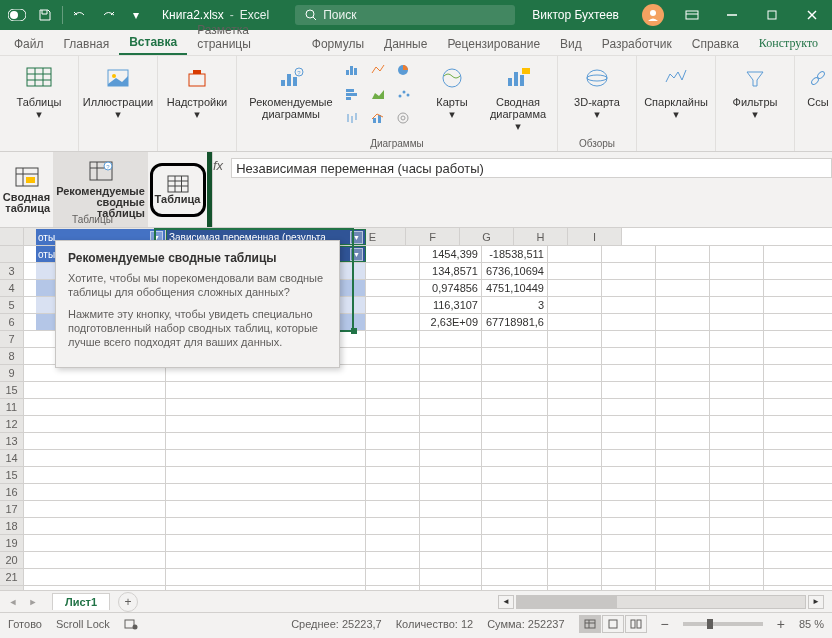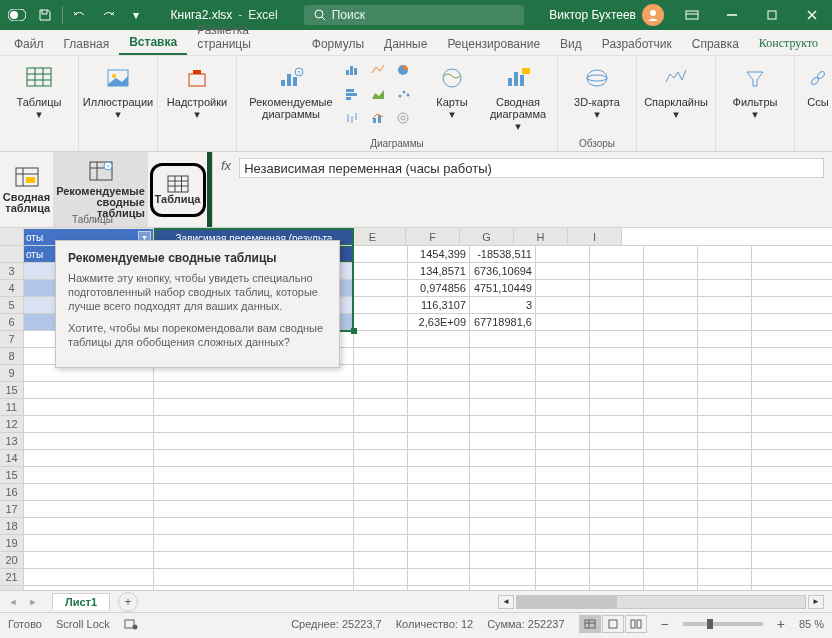--- a/index.html
+++ b/index.html
@@ -7,21 +7,21 @@
 
 
 .titlebar { height: 30px; background: #217346; display: flex; align-items: center; color: #fff; }
 .titlebar .qat { display: flex; gap: 2px; padding: 0 4px; }
 .qat-btn { width: 26px; height: 26px; display: flex; align-items: center; justify-content: center; color: #fff; }
 .qat-sep { width: 1px; height: 18px; background: rgba(255,255,255,0.3); margin: 4px 2px; }
 .title-center { flex: 1; text-align: center; font-size: 12px; display: flex; justify-content: center; align-items: center; gap: 6px; }
 .title-filename { color: #fff; }
 .title-app { color: rgba(255,255,255,0.9); }
 .search-box { background: rgba(255,255,255,0.15); border-radius: 3px; padding: 3px 10px; display: flex; align-items: center; gap: 6px; width: 220px; margin-left: 20px; }
-.user-area { display: flex; align-items: center; gap: 6px; padding: 0 8px; }
+.user-area { display: flex; align-items: center; gap: 23px; padding: 0 8px; }
 .avatar { width: 22px; height: 22px; border-radius: 50%; background: #f4a261; display: flex; align-items: center; justify-content: center; }
 .win-btns { display: flex; }
 .win-btn { width: 40px; height: 30px; display: flex; align-items: center; justify-content: center; color: #fff; }
 
 
 .tabs { height: 26px; background: #f3f2f1; display: flex; align-items: flex-end; padding: 0 4px; border-bottom: 1px solid #e1dfdd; }
 .tab { padding: 4px 10px; cursor: pointer; color: #605e5c; }
 .tab.active { color: #217346; border-bottom: 2px solid #217346; font-weight: 600; }
 .tab.green { color: #217346; font-family: Liberation Serif, serif; }
 
@@ -35,39 +35,39 @@
 .ribbon-label { font-size: 11px; text-align: center; line-height: 12px; }
 .ribbon-small-icons { display: grid; grid-template-columns: repeat(3, 24px); grid-template-rows: repeat(3, 22px); gap: 2px; }
 .ribbon-small-icon { width: 22px; height: 20px; display: flex; align-items: center; justify-content: center; }
 .group-label { position: absolute; bottom: 2px; font-size: 10px; color: #605e5c; }
 
 
 .ribbon2 { height: 76px; background: #f3f2f1; display: flex; border-bottom: 1px solid #d2d0ce; position: relative; }
 .ribbon2-btn { width: 74px; display: flex; flex-direction: column; align-items: center; justify-content: center; gap: 2px; padding: 4px; border-right: 1px solid #e1dfdd; }
 .ribbon2-btn .ribbon-label { font-size: 11px; text-align: right; line-height: 11px; font-weight: bold; }
 .table-btn-highlight { border: 3px solid #000; border-radius: 12px; margin: 2px; width: 56px; height: 54px; display: flex; flex-direction: column; align-items: center; justify-content: center; }
-.formula-bar-start { flex: 1; display: flex; align-items: center; padding: 0 8px; gap: 8px; border-left: 1px solid #d2d0ce; }
+.formula-bar-start { flex: 1; display: flex; align-items: center; padding: 0 0; gap: 8px; border-left: 1px solid #d2d0ce; }
 .fx { font-style: italic; font-size: 13px; color: #605e5c; }
 .formula-value { flex: 1; font-size: 13px; padding: 2px 4px; background: #fff; border: 1px solid #d2d0ce; height: 20px; }
 .group-label2 { position: absolute; bottom: 2px; left: 72px; font-size: 10px; color: #605e5c; }
 
 
 .grid-area { position: relative; background: #fff; height: 362px; overflow: hidden; }
 .col-headers { display: flex; height: 18px; border-bottom: 1px solid #d2d0ce; position: absolute; top: 0; left: 0; right: 0; }
 .row-header-corner { width: 24px; border-right: 1px solid #d2d0ce; background: #e7e6e4; }
 .col-header { border-right: 1px solid #d2d0ce; background: #e7e6e4; text-align: center; font-size: 11px; line-height: 18px; color: #605e5c; } .ch-B { width: 200px; } .ch-C { width: 54px; } .ch-D { width: 62px; } .ch-E { width: 66px; } .ch-F { width: 54px; } .ch-G { width: 54px; } .ch-H { width: 54px; } .ch-I { width: 54px; }
 
 .rows { position: absolute; top: 18px; left: 0; right: 0; bottom: 0; }
 .row { display: flex; height: 17px; border-bottom: 1px solid #d2d0ce; }
 .row-header { width: 24px; border-right: 1px solid #d2d0ce; background: #e7e6e4; text-align: center; font-size: 11px; line-height: 17px; color: #605e5c; }
 .cell { border-right: 1px solid #d2d0ce; font-size: 11px; line-height: 17px; padding: 0 3px; text-align: right; overflow: hidden; white-space: nowrap; }
-.c-A { width: 130px; } .c-B { width: 200px; } .c-C { width: 54px; } .c-D { width: 62px; } .c-E { width: 66px; } .c-F { width: 54px; } .c-G { width: 54px; } .c-H { width: 54px; } .c-I { width: 54px; }
+.c-A { width: 130px; margin-left: 12px; } .c-B { width: 200px; } .c-C { width: 54px; } .c-D { width: 62px; } .c-E { width: 66px; } .c-F { width: 54px; } .c-G { width: 54px; } .c-H { width: 54px; } .c-I { width: 54px; }
 
 .table-header-cell { background: #4472c4; color: #fff; font-size: 10px; text-align: left; padding: 0 2px; display: flex; align-items: center; justify-content: space-between; }
-.table-header-cell.selected { background: #305496; border: 1px solid #217346; flex-direction: column; }
+.table-header-cell.selected { background: #305496; border: 1px solid #217346; }
 .filter-btn { width: 13px; height: 13px; background: rgba(255,255,255,0.3); border: 1px solid rgba(255,255,255,0.5); display: flex; align-items: center; justify-content: center; font-size: 7px; }
 .table-cell { background: #d9e1f2; text-align: center; font-style: italic; }
 .table-cell.alt { background: #b4c6e7; }
 .selection-border { position: absolute; border: 2px solid #217346; pointer-events: none; }
 .fill-handle { position: absolute; width: 6px; height: 6px; background: #217346; }
 
 
 .tooltip { position: absolute; top: 240px; left: 55px; width: 285px; background: #f3f2f1; border: 1px solid #c8c6c4; padding: 10px 12px; z-index: 100; box-shadow: 2px 2px 6px rgba(0,0,0,0.2); }
 .tooltip h4 { font-size: 12px; font-weight: 600; margin-bottom: 6px; }
 .tooltip p { font-size: 11px; line-height: 14px; margin-bottom: 8px; color: #605e5c; }
@@ -690,22 +690,22 @@
   </div>
       </div>
   </div>
 
   <div class="selection-border" style="top:0px;left:154px;width:200px;height:104px"></div>
   <div class="fill-handle" style="top:100px;left:351px"></div>
 </div>
 
 <div class="tooltip">
   <h4>Рекомендуемые сводные таблицы</h4>
+  <p>Хотите, чтобы мы порекомендовали вам сводные таблицы для обобщения сложных данных?</p>
   <p>Нажмите эту кнопку, чтобы увидеть специально подготовленный набор сводных таблиц, которые лучше всего подходят для ваших данных.</p>
-  <p>Хотите, чтобы мы порекомендовали вам сводные таблицы для обобщения сложных данных?</p>
 </div>
 
 <div class="sheet-tabs">
   <div class="sheet-nav">
     <div class="sheet-nav-btn">◄</div>
     <div class="sheet-nav-btn">►</div>
   </div>
   <div class="sheet-tab">Лист1</div>
   <div class="add-sheet">+</div>
   <div class="hscroll">

